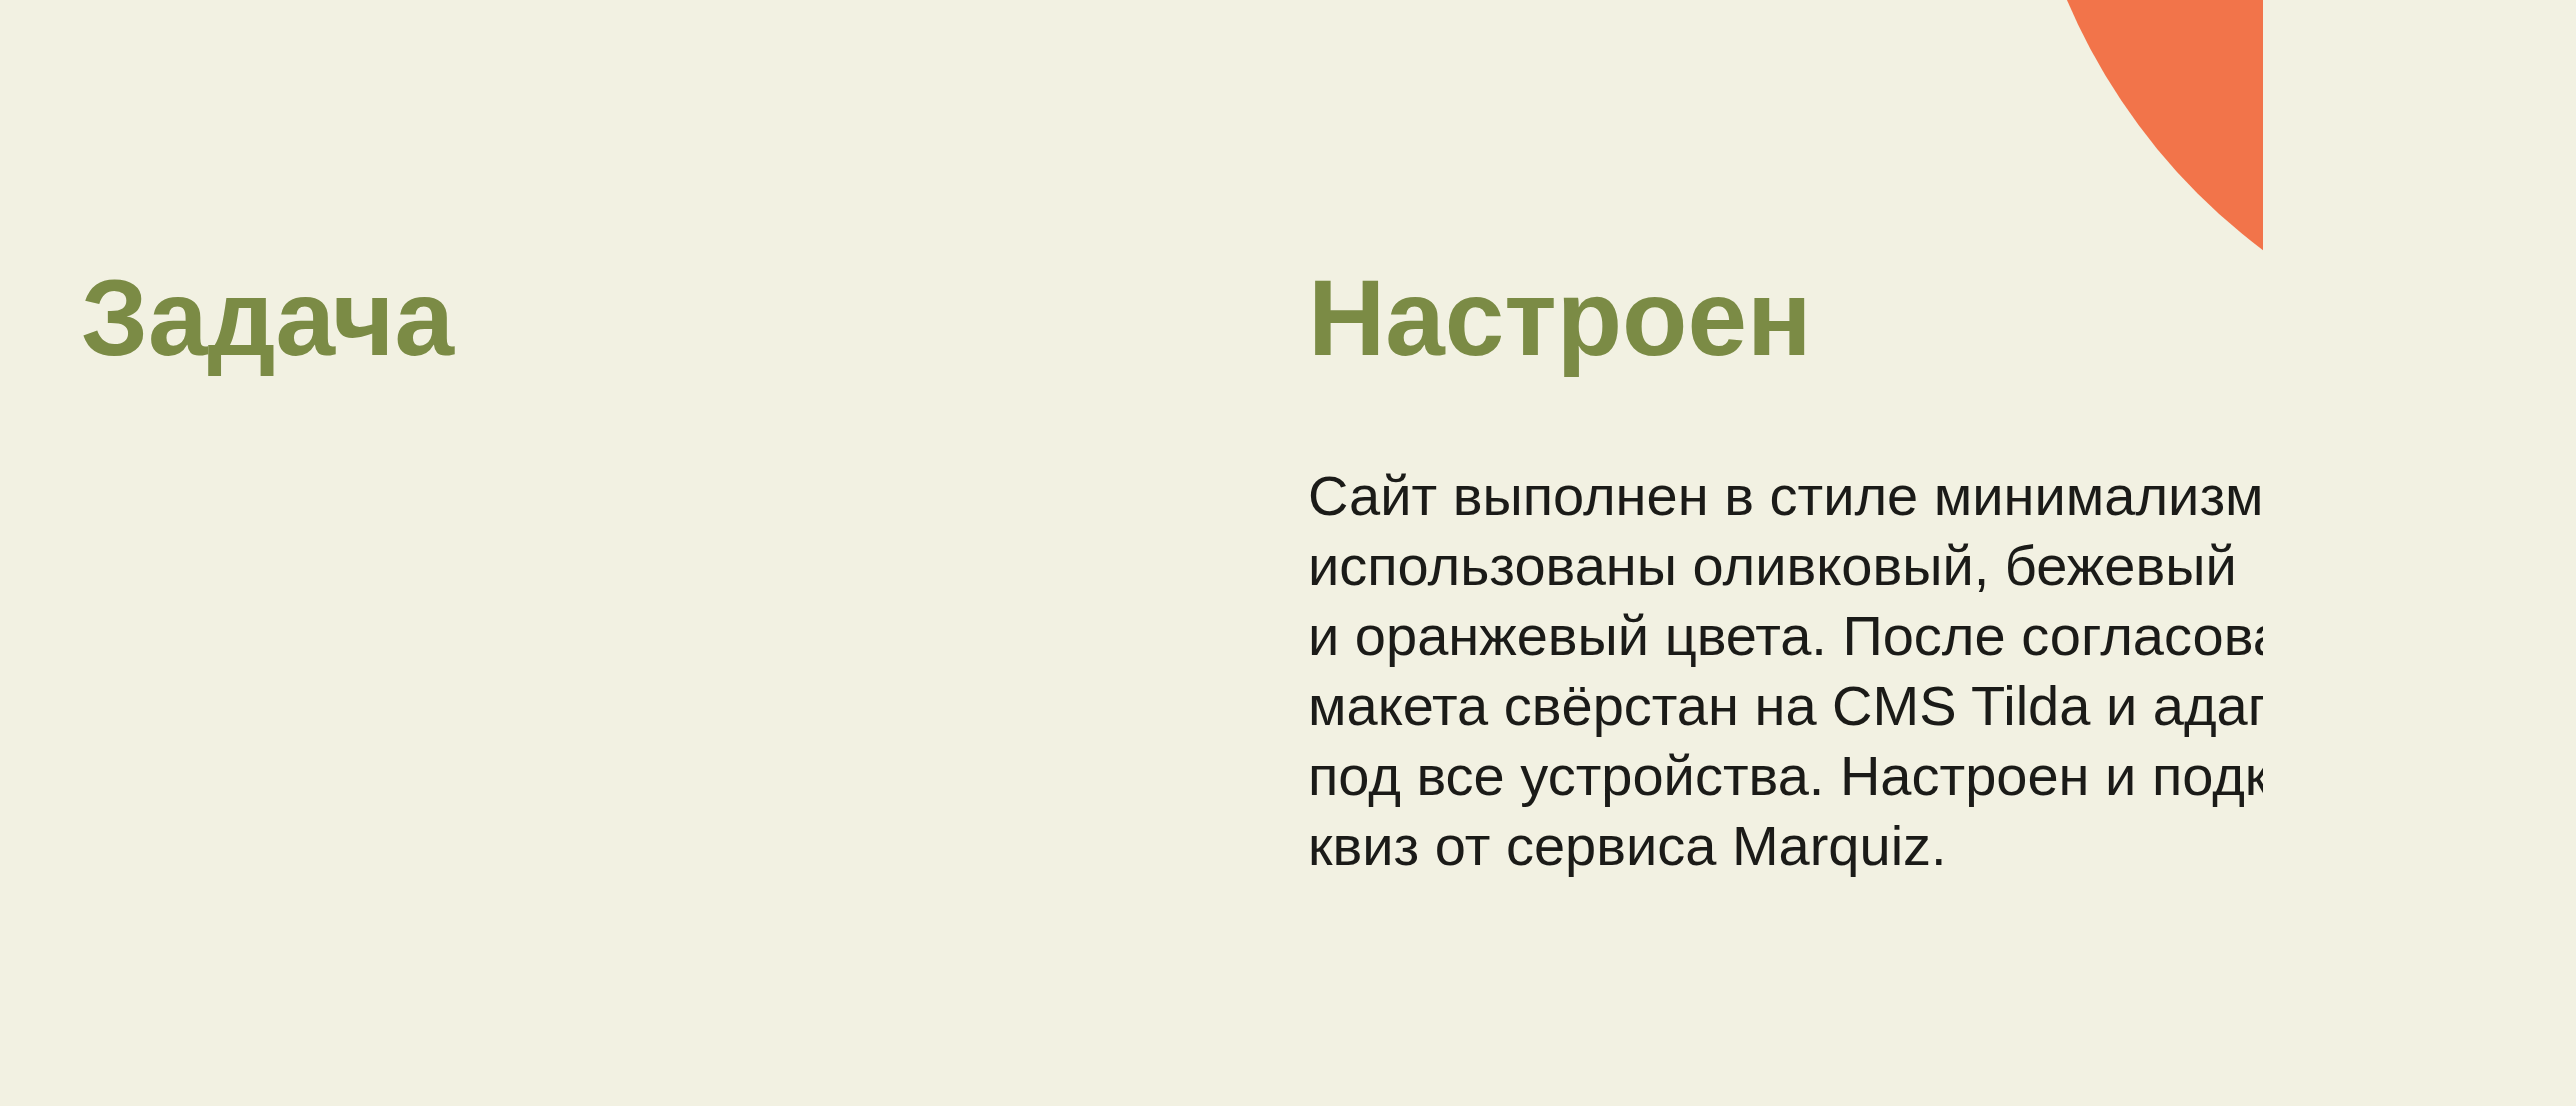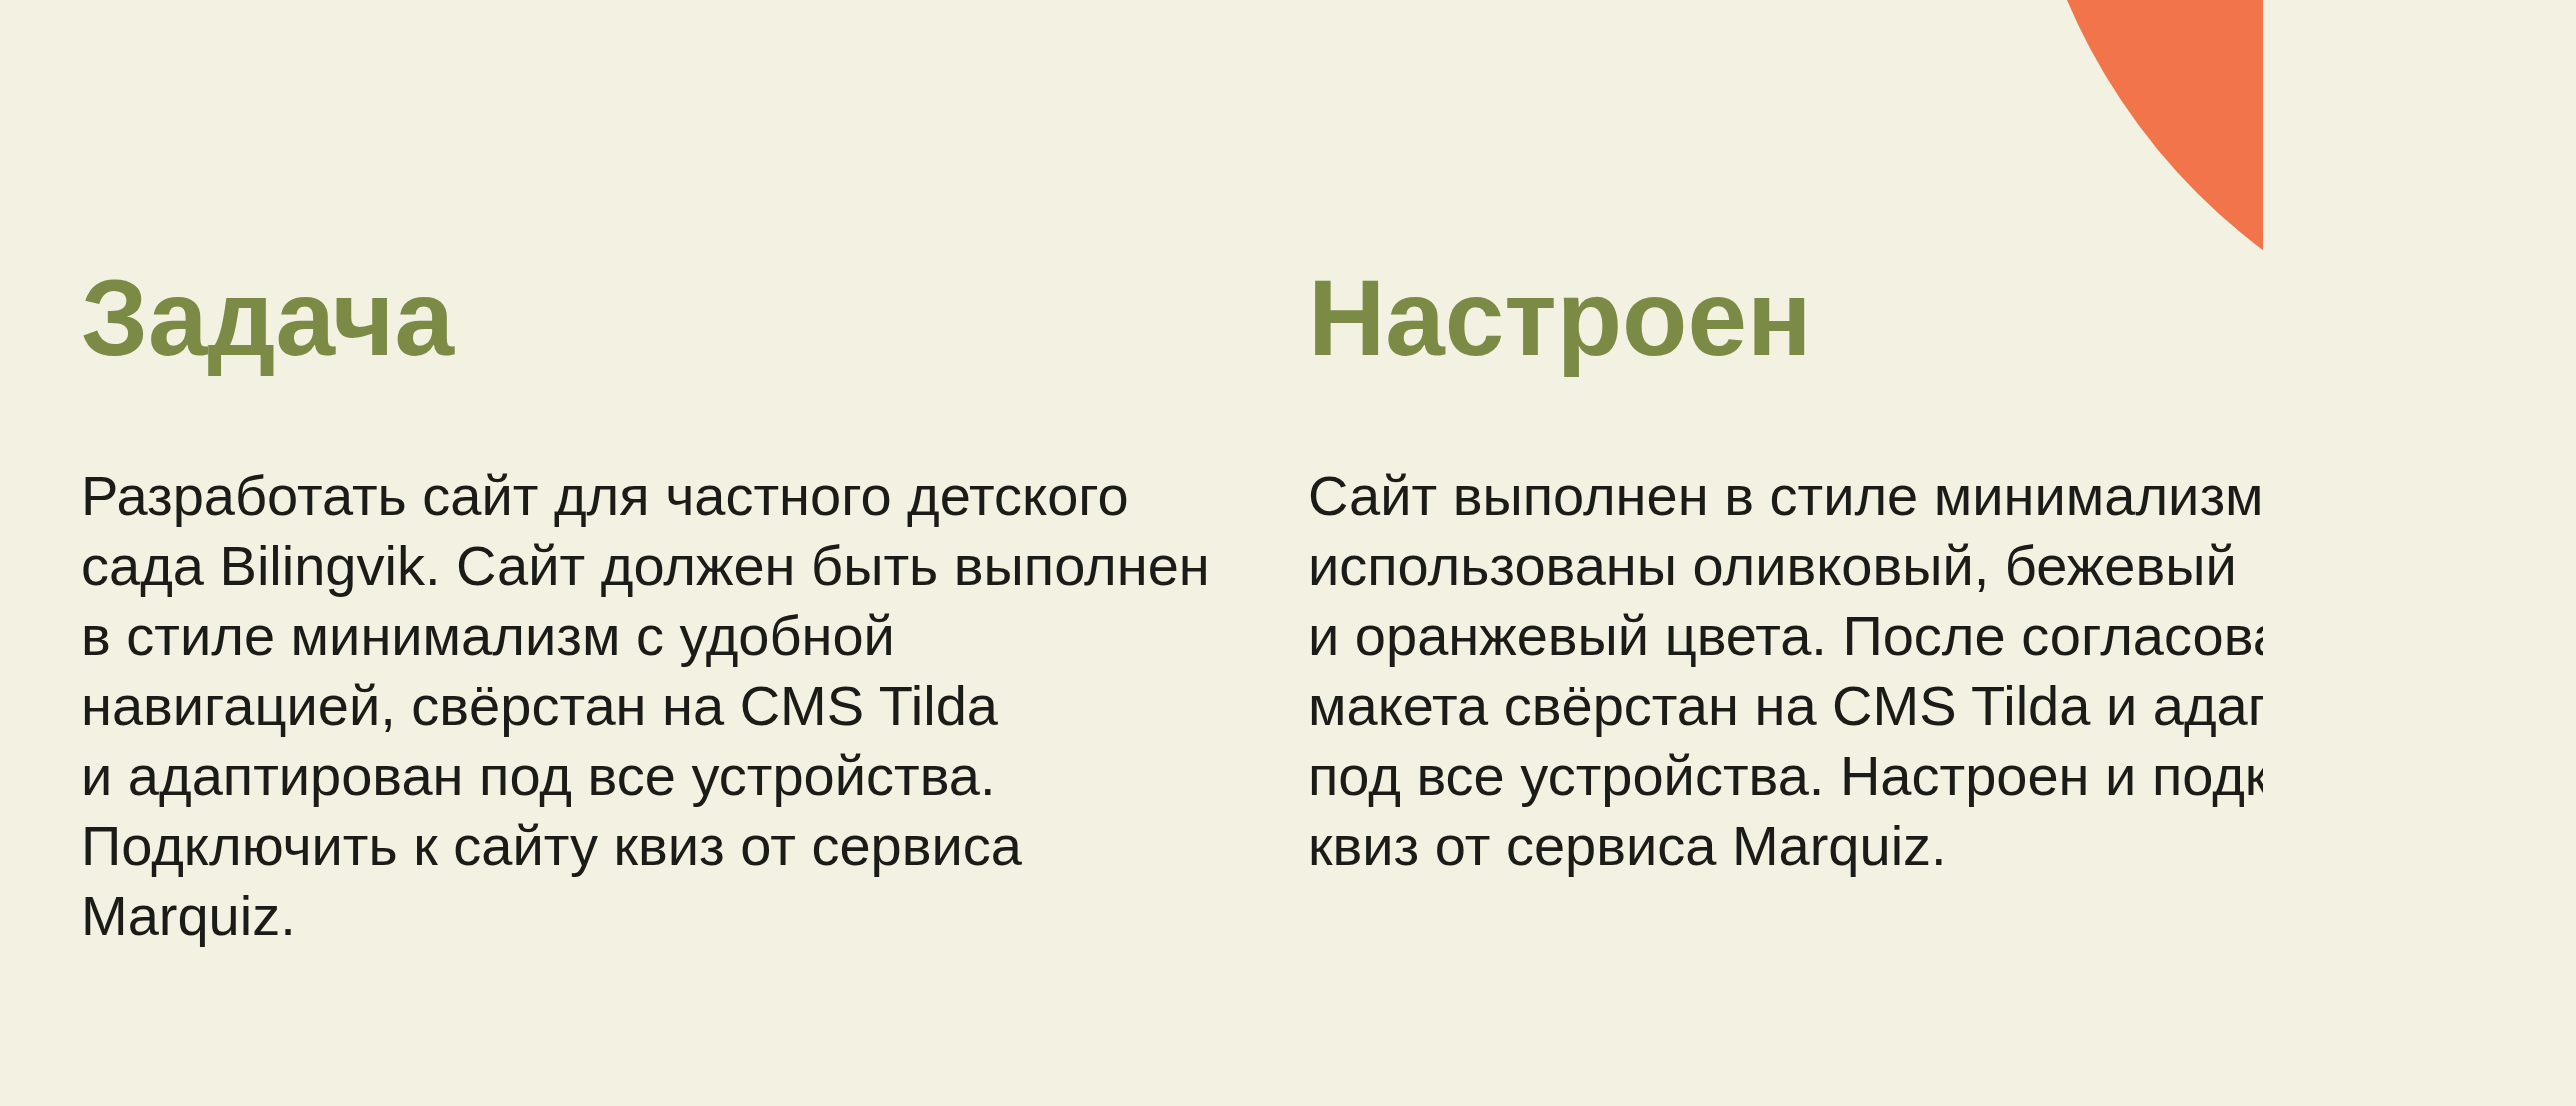--- a/index.html
+++ b/index.html
@@ -56,27 +56,20 @@
 </style>
 </head>
 <body>
 
 <div class="slide">
 
   <div class="decor-circle"></div>
 
   <section class="col col-task">
     <h2>Задача</h2>
-    <p>Разработать сайт для частного детского
-сада Bilingvik. Сайт должен быть выполнен
-в стиле минимализм с удобной
-навигацией, свёрстан на CMS Tilda
-и адаптирован под все устройства.
-Подключить к сайту квиз от сервиса
-Marquiz.</p>
   </section>
 
   <section class="col col-solution">
     <h2>Настроен</h2>
     <p>Сайт выполнен в стиле минимализм,
 использованы оливковый, бежевый
 и оранжевый цвета. После согласования
 макета свёрстан на CMS Tilda и адаптирован
 под все устройства. Настроен и подключён
 квиз от сервиса Marquiz.</p>

